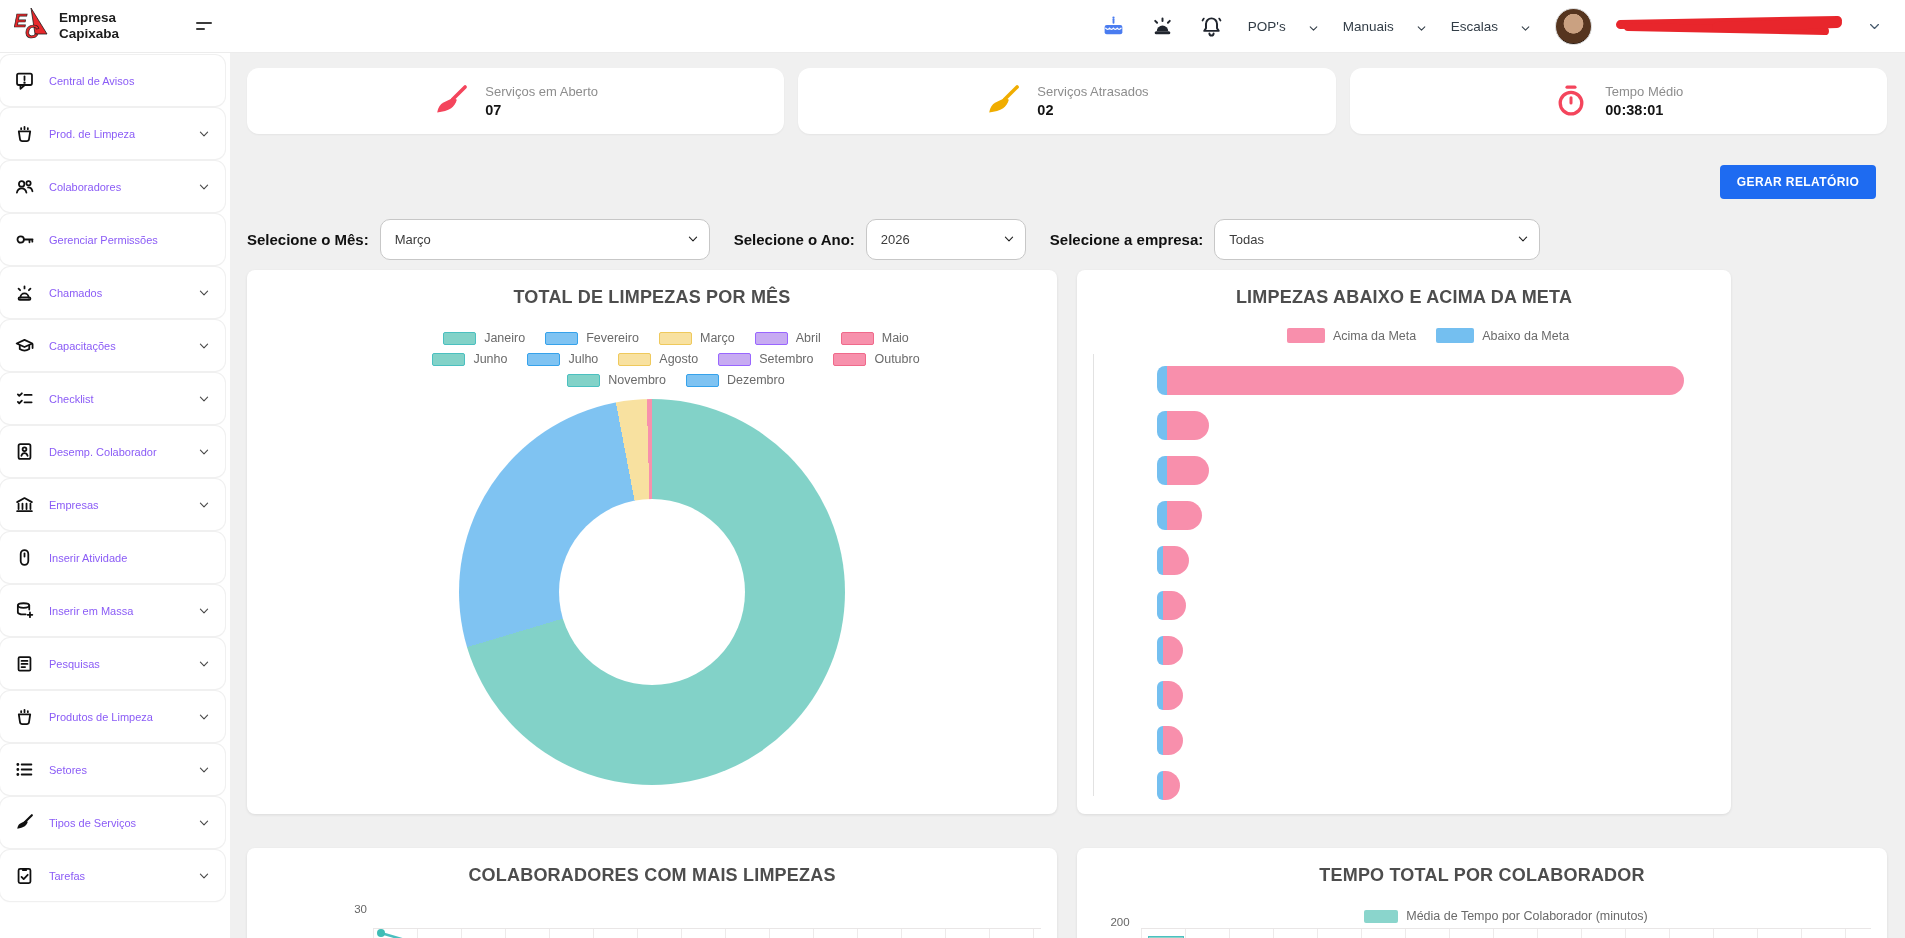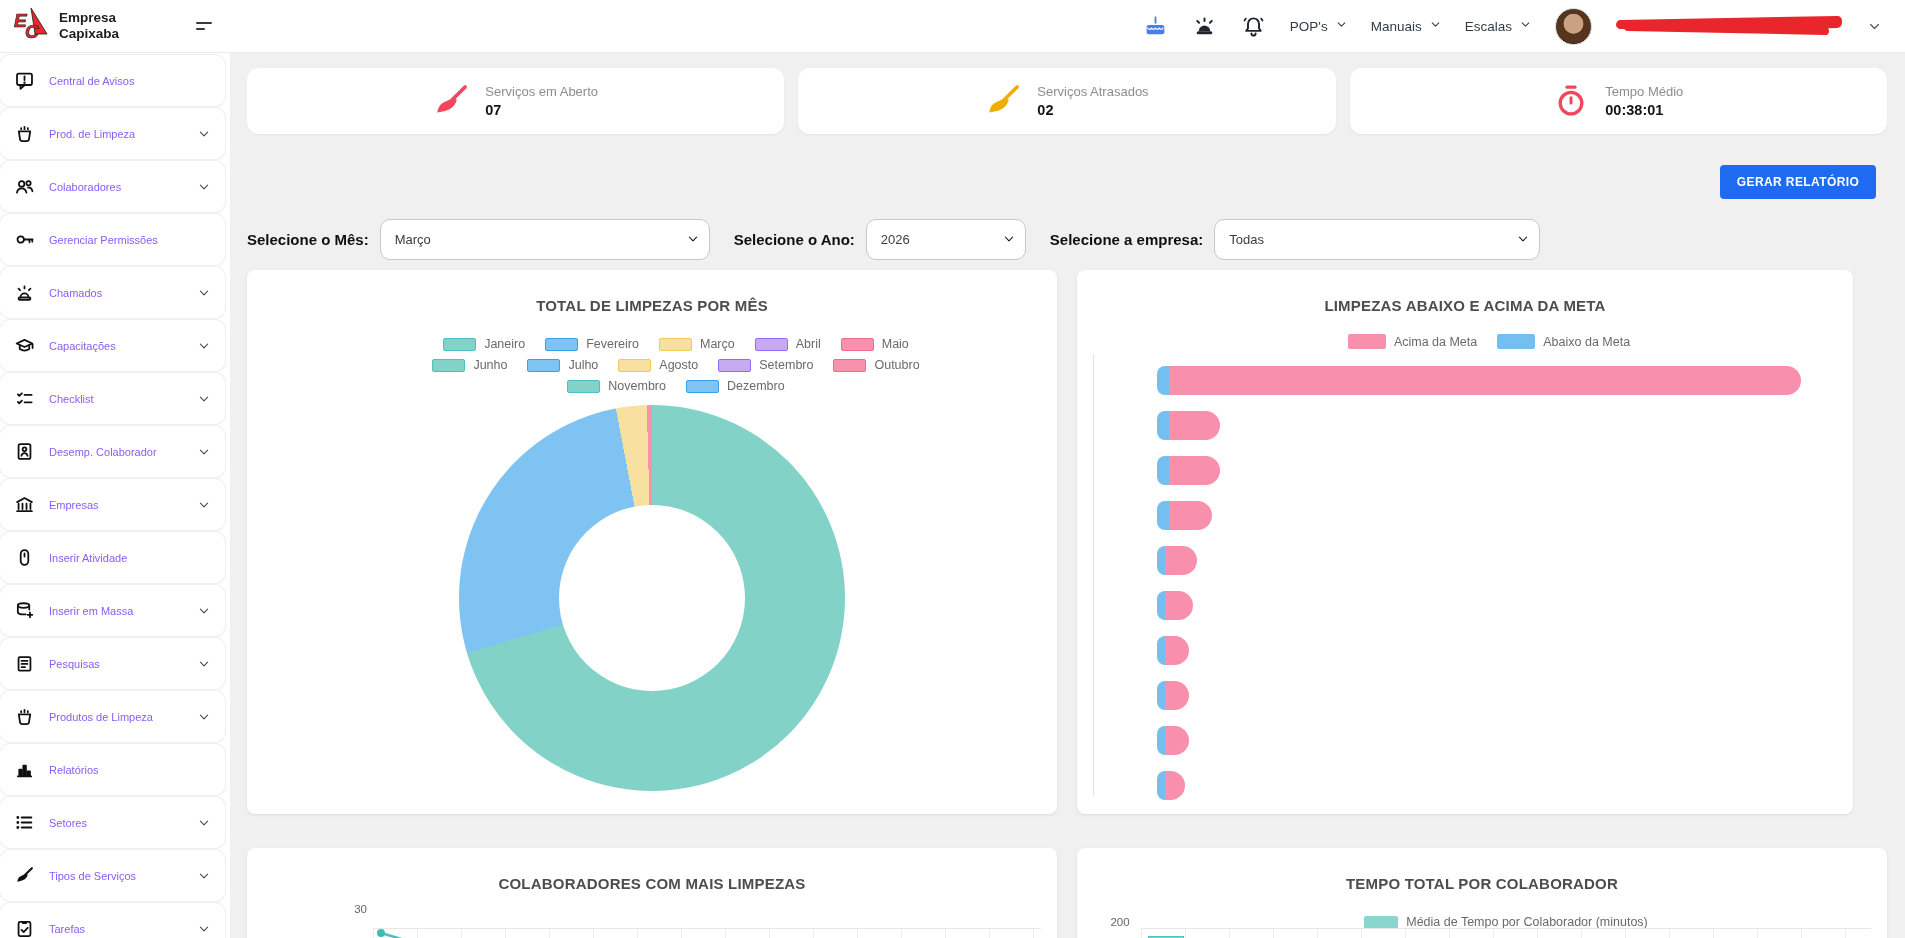--- a/index.html
+++ b/index.html
@@ -21,21 +21,21 @@
   .sb-ico svg{width:19px;height:19px;display:block;}
   .sb-label{font-size:11px;font-weight:400;color:#8b5cf6;white-space:nowrap;}
   .sb-chevron{margin-left:auto;color:#4a4a4a;width:12px;height:12px;}
   .sb-chevron svg{width:12px;height:12px;display:block;}
 
   
   .topbar{position:absolute;left:230px;right:0;top:0;height:52px;background:#fff;border-bottom:1px solid #ececec;
           display:flex;align-items:center;justify-content:flex-end;padding-right:24px;gap:24px;z-index:5;}
   .tb-icon{width:25px;height:25px;cursor:pointer;}
   .tb-icon svg{width:25px;height:25px;display:block;}
-  .tb-menu{display:flex;align-items:flex-start;gap:8px;font-size:13.5px;color:#323d47;font-weight:500;cursor:pointer;}
+  .tb-menu{display:flex;align-items:flex-end;gap:22px;font-size:13.5px;color:#323d47;font-weight:500;cursor:pointer;}
   .tb-menu .mcaret{width:11px;height:11px;color:#323d47;}
   .tb-menu .mcaret svg{width:11px;height:11px;display:block;}
   .avatar{width:35px;height:35px;border-radius:50%;flex:0 0 35px;border:1px solid #d8d8d8;cursor:pointer;
           background:radial-gradient(circle at 50% 42%,#caa181 0 36%,#56351f 38% 72%,#2d1c12 73% 100%);}
   .redacted{position:relative;width:228px;height:18px;}
   .redacted i{position:absolute;background:#e8262c;border-radius:9px;}
   .redacted i:nth-child(1){left:0;top:1px;width:226px;height:9px;transform:rotate(-1.1deg);}
   .redacted i:nth-child(2){left:8px;top:8px;width:205px;height:8px;transform:rotate(1.2deg);}
   .redacted i:nth-child(3){left:96px;top:3px;width:130px;height:10px;transform:rotate(-2deg);}
   .user-caret{width:13px;height:13px;color:#44586b;cursor:pointer;}
@@ -60,24 +60,24 @@
   .f-wrap{position:relative;margin-right:24px;}
   .f-wrap select{appearance:none;-webkit-appearance:none;height:41px;border:1px solid #c7c7c7;border-radius:10px;
                  background:#fff;color:#3c3c3c;font-size:13px;padding:0 32px 0 14px;font-family:inherit;width:100%;cursor:pointer;}
   .f-wrap.f1{width:330px;}  .f-wrap.f2{width:160px;}  .f-wrap.f3{width:326px;}
   .f-caret{position:absolute;right:11px;top:50%;transform:translateY(-50%);width:12px;height:12px;color:#222;pointer-events:none;}
   .f-caret svg{width:12px;height:12px;display:block;}
 
   
   .chart-card{position:absolute;background:#fff;border-radius:8px;box-shadow:0 1px 3px rgba(0,0,0,.09);overflow:hidden;}
   #card-donut{left:247px;top:270px;width:810px;height:544px;}
-  #card-meta {left:1077px;top:270px;width:776px;height:544px;}
+  #card-meta {left:1077px;top:270px;width:654px;height:544px;}
   #card-line {left:247px;top:848px;width:810px;height:240px;}
   #card-time {left:1077px;top:848px;width:810px;height:240px;}
-  .chart-title{text-align:center;margin-top:27px;font-size:15px;font-weight:700;color:#4d4d4d;letter-spacing:.2px;}
+  .chart-title{text-align:center;margin-top:17px;font-size:18px;font-weight:700;color:#4d4d4d;letter-spacing:.2px;}
 
   .lg-col{margin-top:23px;display:flex;flex-direction:column;gap:7px;align-items:center;}
   .lg-row{display:flex;gap:20px;justify-content:center;padding-left:48px;}
   .lg-item{display:flex;align-items:center;gap:8px;font-size:12.5px;color:#6a6a6a;cursor:pointer;}
   .lg-swatch{width:31px;height:11px;border-radius:2px;border:1.5px solid transparent;}
 
   #donut{width:386px;height:386px;border-radius:50%;margin:12px auto 0;position:relative;}
   #donut::after{content:"";position:absolute;inset:100px;background:#fff;border-radius:50%;}
 
   .meta-legend{margin-top:20px;}
@@ -287,31 +287,20 @@
               <path d="M3.2 6.2h9.6l-1 6.6a2 2 0 0 1-2 1.7H6.2a2 2 0 0 1-2-1.7z"></path>
               <path d="M5.2 3.4v1M8 2.4v2M10.8 3.4v1"></path>
             </svg>
           </span>
           <span class="sb-label">Produtos de Limpeza</span>
           <span class="sb-chevron">
             <svg viewBox="0 0 16 16" fill="none" stroke="currentColor" stroke-width="1.5" stroke-linecap="round" stroke-linejoin="round">
               <path d="M3.2 5.6 8 10.4l4.8-4.8"></path>
             </svg>
           </span>
-        </div>
-        <div class="sb-item">
-          <span class="sb-ico">
-            <svg viewBox="0 0 16 16" fill="none" stroke="currentColor" stroke-width="1.5" stroke-linecap="round" stroke-linejoin="round">
-              <path d="M2.4 13.8h11.2"></path>
-              <rect x="3.6" y="8.2" width="2.2" height="5" fill="currentColor"></rect>
-              <rect x="7" y="4.8" width="2.2" height="8.4" fill="currentColor"></rect>
-              <rect x="10.4" y="9.6" width="2.2" height="3.6" fill="currentColor"></rect>
-            </svg>
-          </span>
-          <span class="sb-label">Relatórios</span>
         </div>
         <div class="sb-item">
           <span class="sb-ico">
             <svg viewBox="0 0 16 16" fill="none" stroke="currentColor" stroke-width="1.5" stroke-linecap="round" stroke-linejoin="round">
               <path d="M5.6 3.8h8.2M5.6 8h8.2M5.6 12.2h8.2"></path>
               <path d="M2.4 3.8h.01M2.4 8h.01M2.4 12.2h.01" stroke-width="2.4"></path>
             </svg>
           </span>
           <span class="sb-label">Setores</span>
           <span class="sb-chevron">

